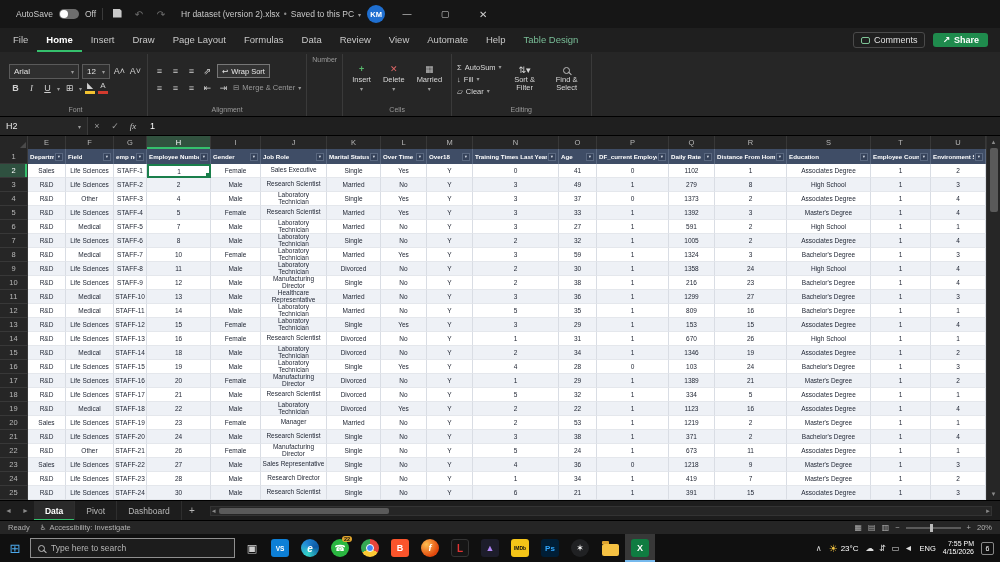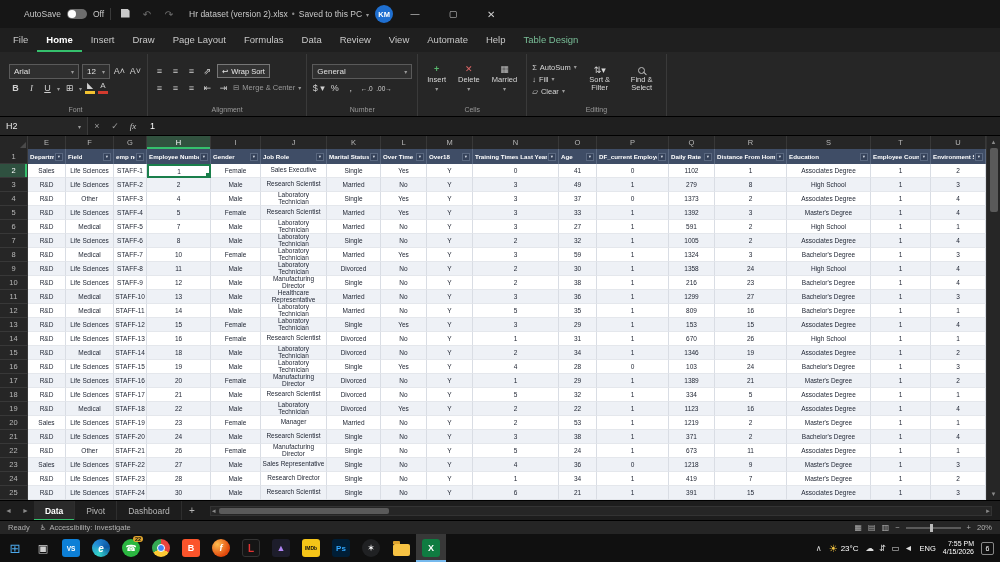--- a/index.html
+++ b/index.html
@@ -1,21 +1,21 @@
 <!DOCTYPE html>
 <html><head>
 <meta charset="utf-8">
 <style>
   *{margin:0;padding:0;box-sizing:border-box}
   html,body{width:1000px;height:562px;overflow:hidden;background:#000}
   body{font-family:"Liberation Sans","DejaVu Sans",sans-serif;color:#d0d0d0}
   .screen{width:1000px;height:562px;display:flex;flex-direction:column;background:#1e1e1e}
 
   
-  .titlebar{height:28px;background:#161616;display:flex;align-items:center;gap:6px;padding-left:24px;font-size:8.5px;color:#c9c9c9;flex:none}
+  .titlebar{height:28px;background:#161616;display:flex;align-items:center;gap:6px;padding-left:16px;font-size:8.5px;color:#c9c9c9;flex:none}
   .toggle{width:20px;height:10px;border-radius:5px;background:#6d6d6d;position:relative;flex:none}
   .toggle .knob{position:absolute;left:1px;top:1px;width:8px;height:8px;border-radius:50%;background:#fff}
   .tbtn{width:16px;text-align:center;font-size:10px;color:#cfcfcf}
   .tbtn.dim{color:#6d6d6d}
   .disk{display:inline-block;width:9px;height:9px;background:#c9c9c9;clip-path:polygon(0 0,75% 0,100% 25%,100% 100%,0 100%)}
   .vsep{width:1px;height:12px;background:#3a3a3a}
   .titlewrap{display:flex;align-items:center;gap:4px;margin-left:6px;white-space:nowrap}
   .titlewrap .dot{color:#8a8a8a}
   .dd{color:#9a9a9a;font-size:6px}
   .searchwrap{flex:1;display:flex;justify-content:center}
@@ -185,20 +185,30 @@
         <div class="rtab">Draw</div>
         <div class="rtab">Page Layout</div>
         <div class="rtab">Formulas</div>
         <div class="rtab">Data</div>
         <div class="rtab">Review</div>
         <div class="rtab">View</div>
         <div class="rtab">Automate</div>
         <div class="rtab">Help</div>
         <div class="rtab contextual">Table Design</div>
       </div>
+    <div class="tabrow-right">
+      <div class="comments-btn">
+        <span class="cmt-ico"></span>
+        <span>Comments</span>
+      </div>
+      <div class="share-btn">
+        <span>↗</span>
+        <span>Share</span>
+      </div>
+    </div>
   </div>
 
   <div class="ribbon">
 
     <div class="rgroup">
       <div class="rbody">
         <div class="rcol">
           <div class="rrow">
             <div class="sel-box" style="width:70px">
                 <span>Arial</span>
@@ -256,35 +266,20 @@
                 <span>Merge &amp; Center</span>
                 <span class="dd">▾</span>
               </div>
           </div>
         </div>
       </div>
       <div class="rlabel">Alignment</div>
     </div>
 
     <div class="rgroup">
-      <div class="rbody">
-        <div class="rcol">
-          <div class="sel-box" style="width:100px">
-              <span>General</span>
-              <span class="dd">▾</span>
-            </div>
-          <div class="rrow">
-            <div class="icon-btn">$ ▾</div>
-            <div class="icon-btn">%</div>
-            <div class="icon-btn">,</div>
-            <div class="icon-btn" style="font-size:6.5px">←.0</div>
-            <div class="icon-btn" style="font-size:6.5px">.00→</div>
-          </div>
-        </div>
-      </div>
       <div class="rlabel">Number</div>
     </div>
 
 
     <div class="rgroup">
       <div class="rbody">
         <div class="bigbtn">
           <span class="cellico ins">+</span>
           <span>Insert</span>
           <span class="dd">▾</span>
@@ -964,20 +959,24 @@
       <div class="ztrack">
           <div class="zthumb"></div>
         </div>
       <span>+</span>
       <span>20%</span>
     </div>
   </div>
 
   <div class="taskbar">
     <div class="start">⊞</div>
+    <div class="tsearch">
+      <span class="mag"></span>
+      <span>Type here to search</span>
+    </div>
     <div class="taskview">▣</div>
     <div class="tbilist">
         <div class="tbi">
           <div class="tbg vscode">VS</div>
         </div>
         <div class="tbi">
           <div class="tbg edge">e</div>
         </div>
         <div class="tbi">
           <div class="tbg whatsapp">☎</div>

